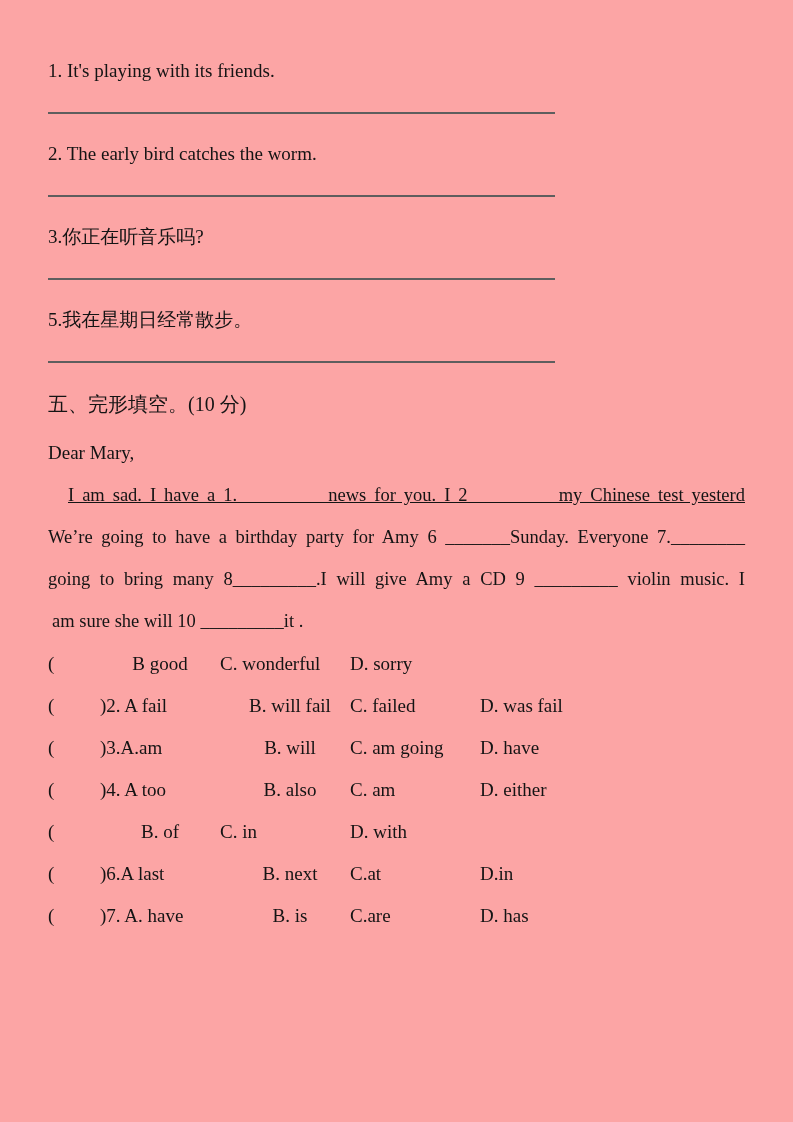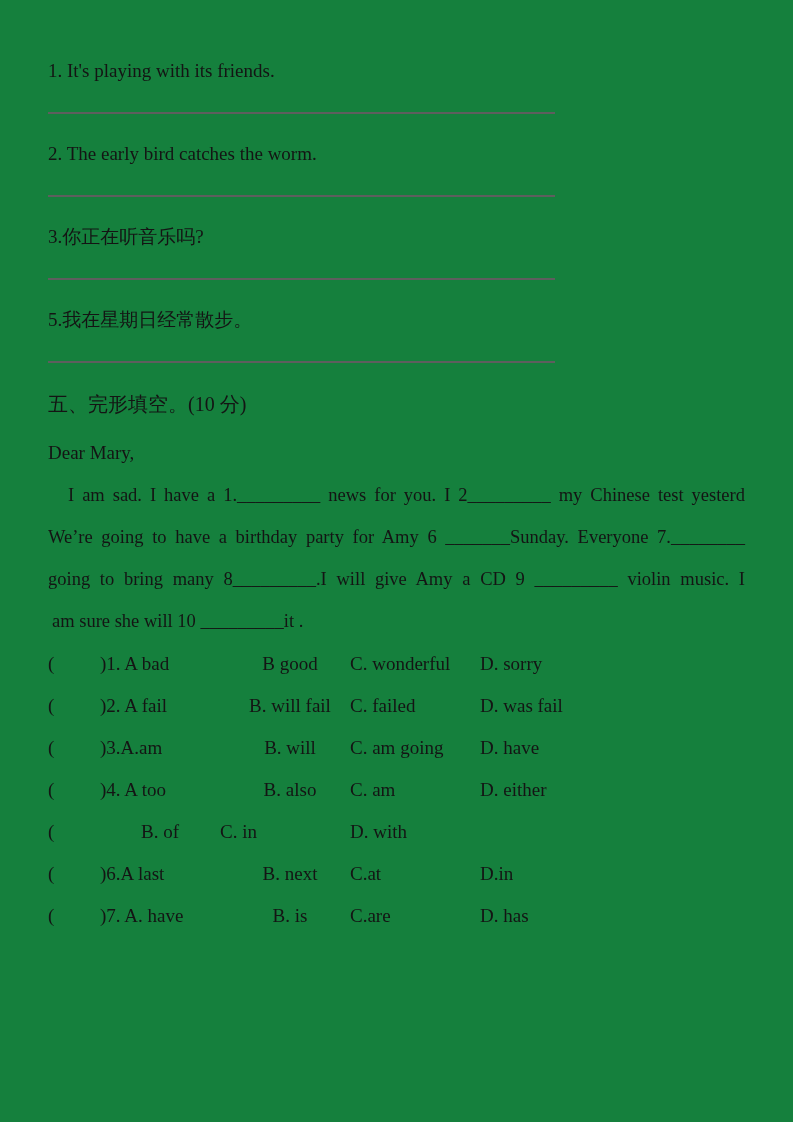--- a/index.html
+++ b/index.html
@@ -6,21 +6,21 @@
     margin: 0;
     padding: 0;
     background: #ffffff;
   }
   .page {
     position: relative;
     width: 793px;
     height: 1122px;
     box-sizing: border-box;
     padding: 58px 48px 0 48px;
-    background: #15803d;
+    background: #fca5a5;
     color: #141414;
     font-family: "Liberation Serif", "DejaVu Serif", serif;
     overflow: hidden;
   }
   
   .t-item { margin-bottom: 27px; }
   .item-text {
     font-size: 19px;
     line-height: 26px;
     white-space: pre-wrap;
@@ -41,21 +41,21 @@
     font-size: 19px;
     line-height: 26px;
   }
   .passage { margin-top: 8px; }
   .p-line {
     font-size: 18.5px;
     line-height: 42px;
     text-align: justify;
     text-align-last: justify;
   }
-  .p-first { text-indent: 20px; }
+  .p-first { text-indent: 20px; text-decoration: underline; }
   .p-last {
     text-align: left;
     text-align-last: left;
     text-indent: 4px;
   }
   
   .questions { margin-top: 1px; }
   .q-row {
     display: flex;
     font-size: 19px;
@@ -97,21 +97,20 @@
   <div class="passage">
     <div class="p-line p-first">I am sad. I have a 1._________ news for you. I 2_________ my Chinese test yesterd</div>
     <div class="p-line">We’re going to have a birthday party for Amy 6 _______Sunday. Everyone 7.________</div>
     <div class="p-line">going to bring many 8_________.I will give Amy a CD 9 _________ violin music. I</div>
     <div class="p-line p-last">am sure she will 10 _________it .</div>
   </div>
 
   <div class="questions">
     <div class="q-row">
       <span class="q-paren">(</span>
-      <span class="q-a">)1. A bad</span>
       <span class="q-b">B good</span>
       <span class="q-c">C. wonderful</span>
       <span class="q-d">D. sorry</span>
     </div>
     <div class="q-row">
       <span class="q-paren">(</span>
       <span class="q-a">)2. A fail</span>
       <span class="q-b">B. will fail</span>
       <span class="q-c">C. failed</span>
       <span class="q-d">D. was fail</span>

